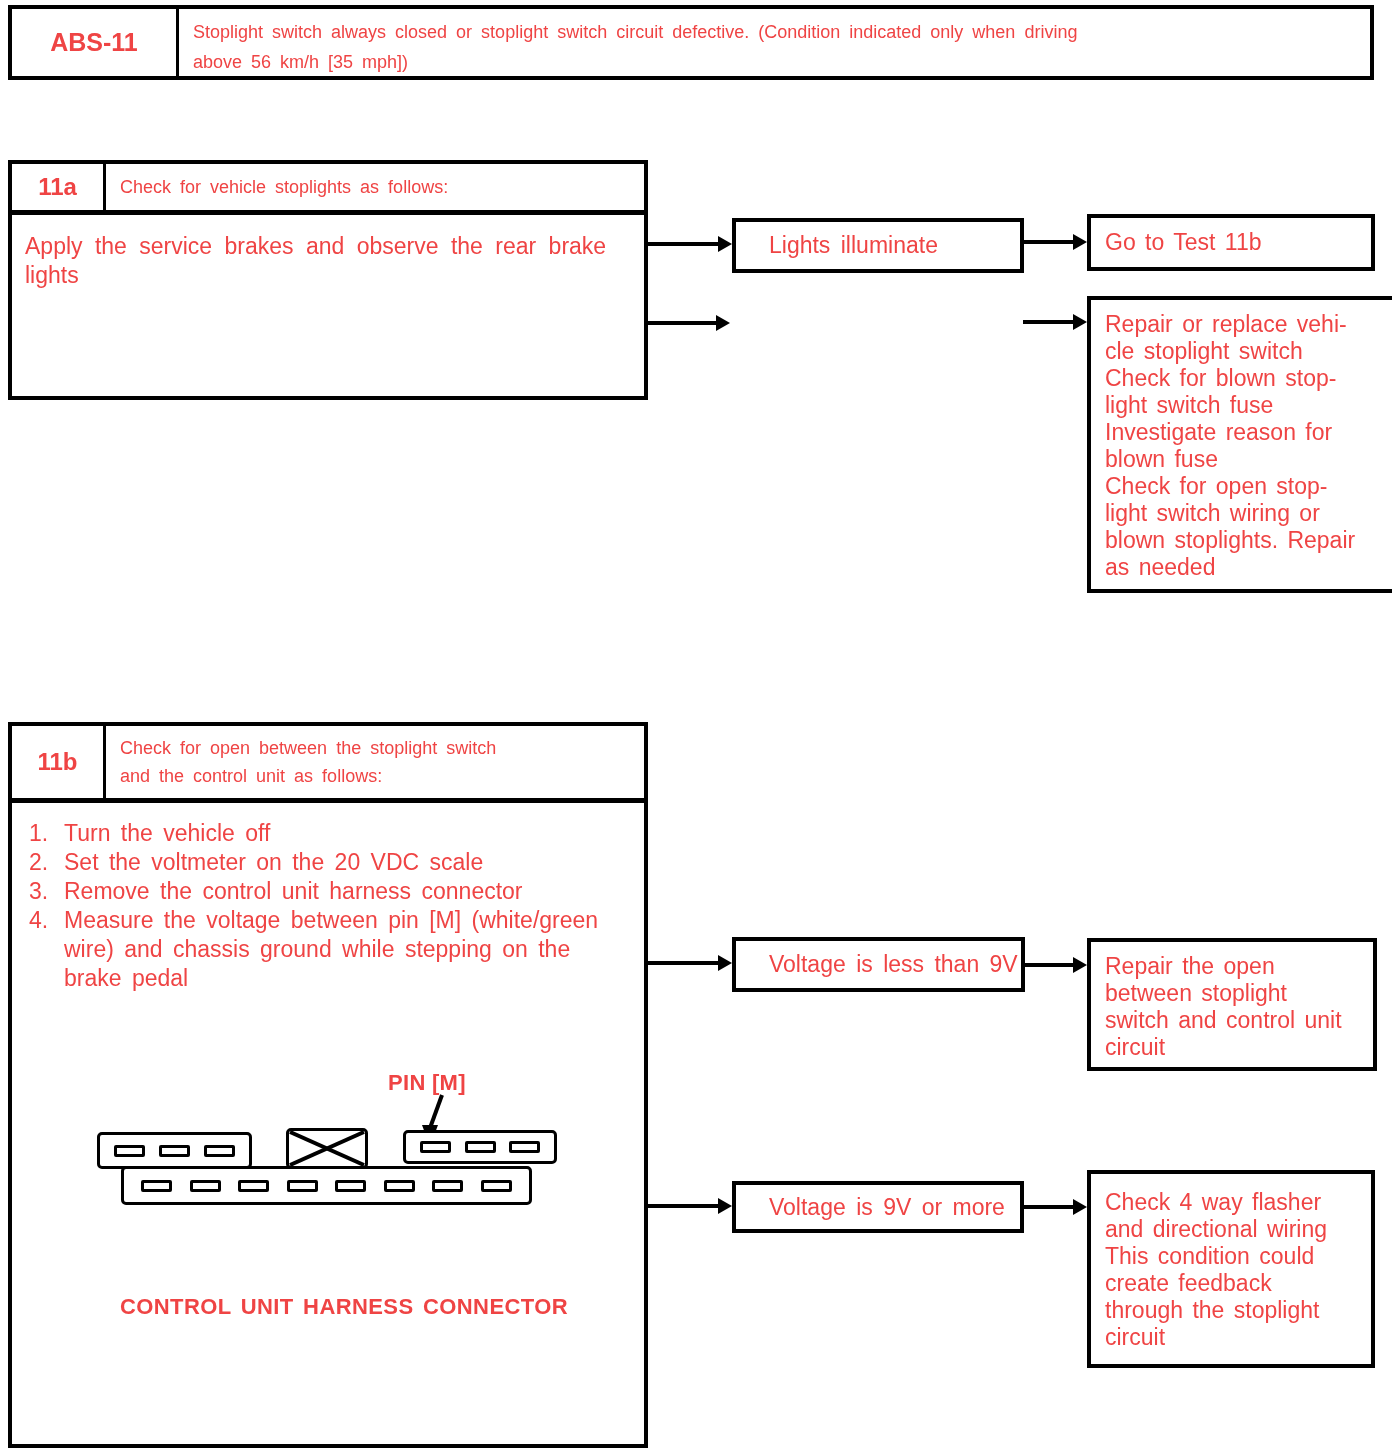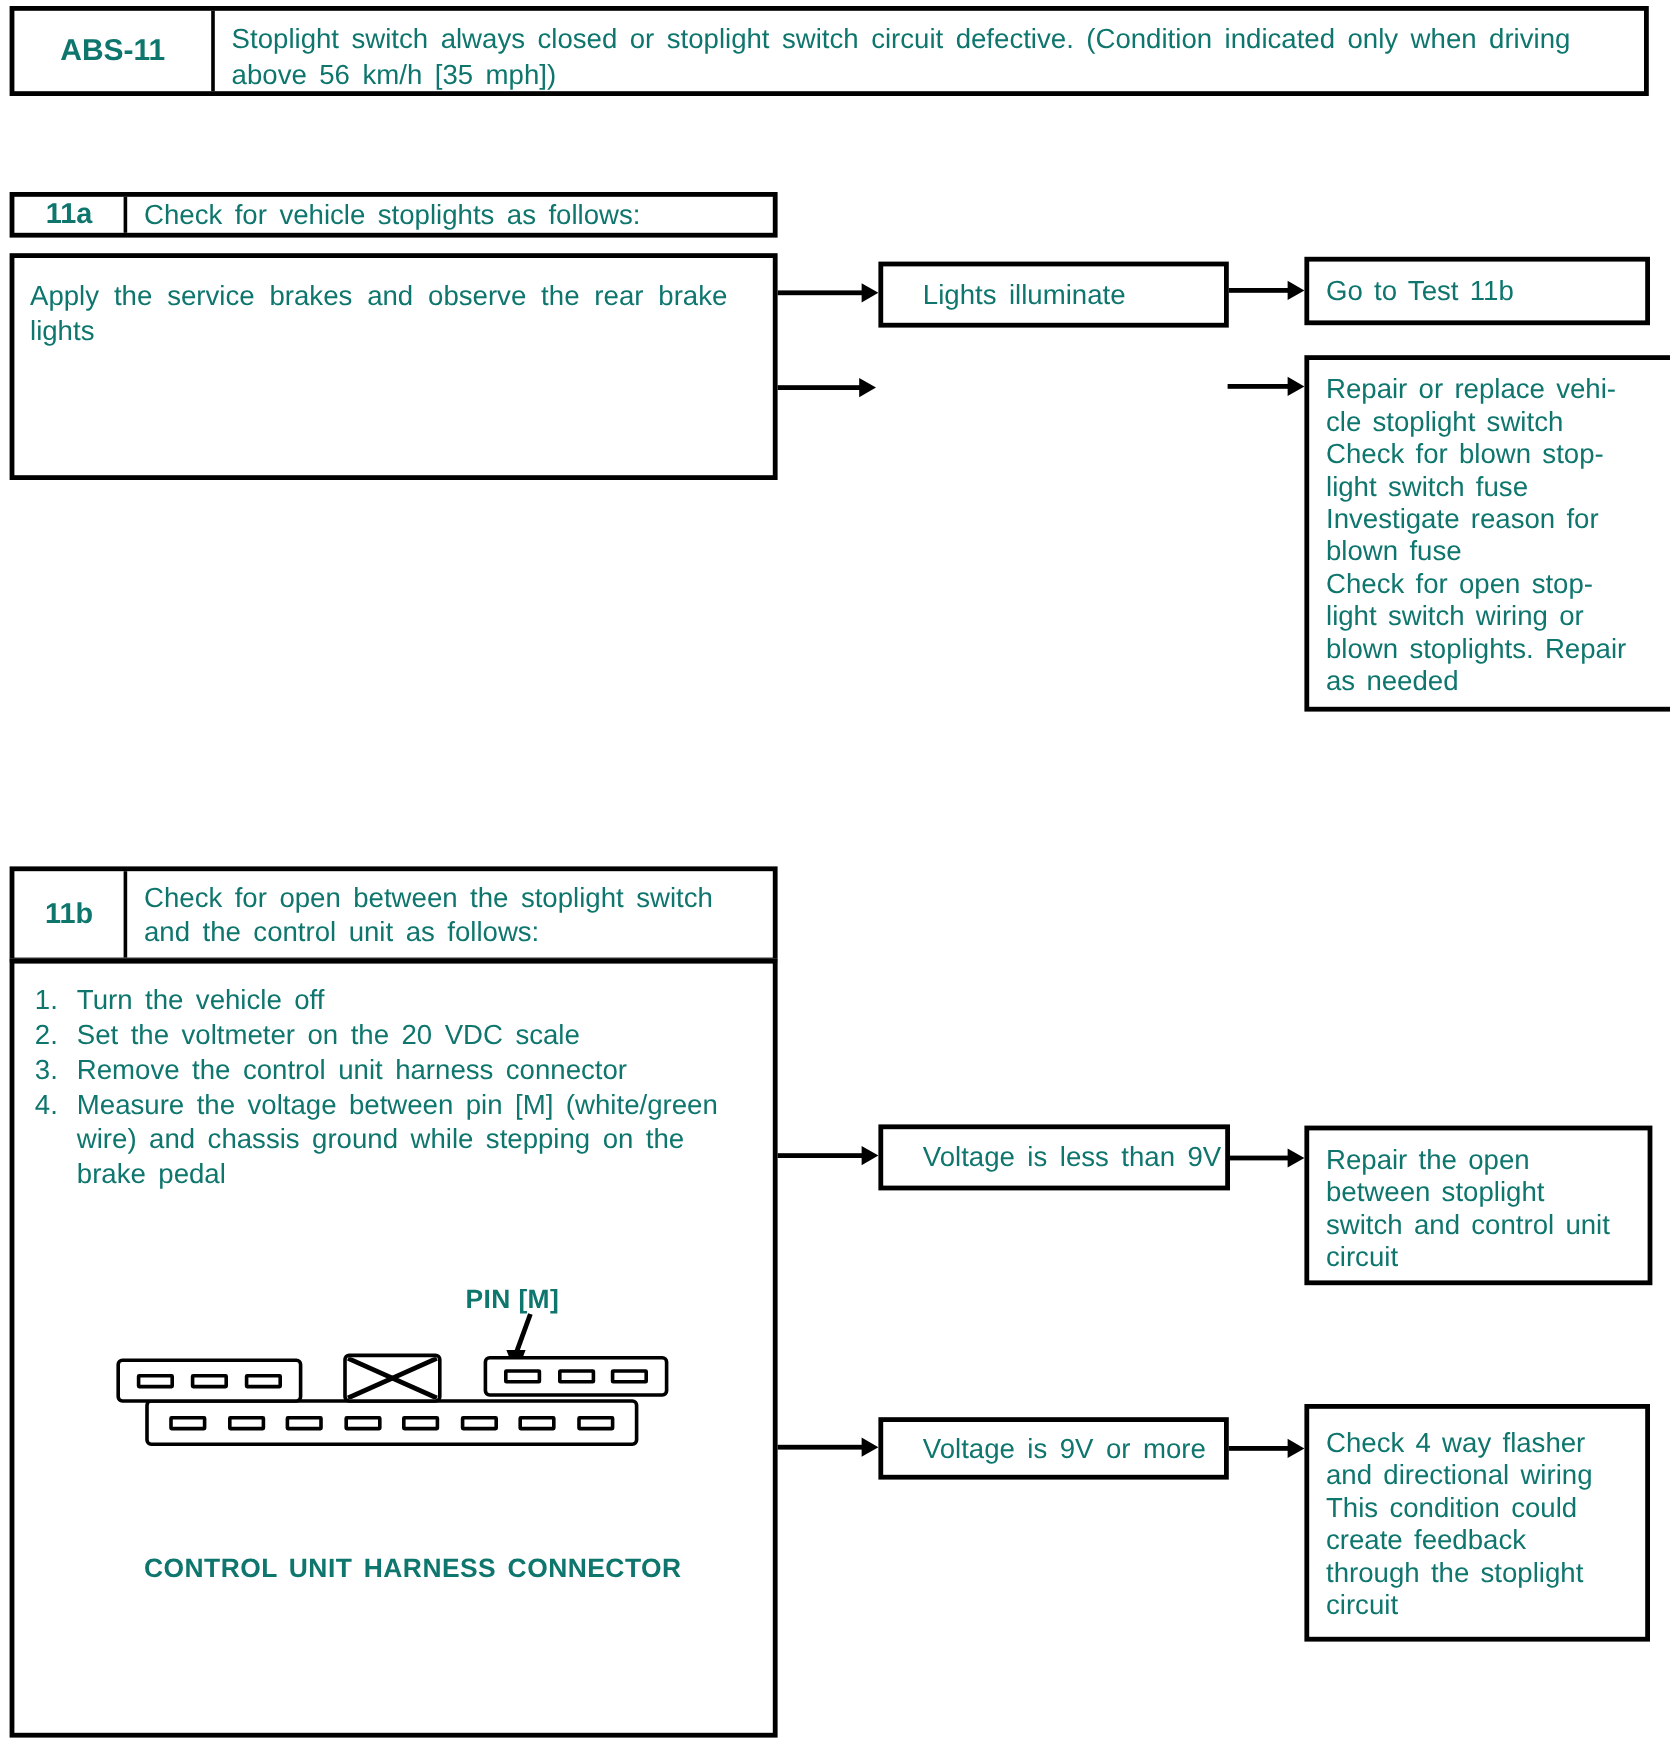--- a/index.html
+++ b/index.html
@@ -1,33 +1,33 @@
 <!DOCTYPE html>
 <html><head>
 <meta charset="utf-8">
 <style>
   * { margin:0; padding:0; box-sizing:border-box; }
   html,body { background:#ffffff; }
   .page {
     position:relative; width:1392px; height:1450px;
-    background:#ffffff; color:#0f766e;
+    background:#ffffff; color:#ef4444;
     font-family:"Liberation Sans", sans-serif;
     overflow:hidden;
   }
   .box { position:absolute; border:4px solid #000; background:#fff; }
   .band { display:flex; align-items:stretch; }
   .band-id {
     width:94px; flex:none; border-right:3px solid #000;
     display:flex; align-items:center; justify-content:center;
     font-weight:bold; font-size:24px;
   }
   .band-title {
     flex:1; display:flex; align-items:center;
     padding-left:14px; padding-right:10px;
-    font-size:23px; line-height:28px; white-space:pre-line; word-spacing:4px;border-radius:17px;
+    font-size:18px; line-height:28px; white-space:pre-line; word-spacing:4px;border-radius:17px;
   }
   .proc {
     padding:17px 14px 0 13px; font-size:23px; line-height:29px;
     white-space:pre-line; word-spacing:6px;
   }
   .cond {
     display:flex; align-items:center; padding-left:33px;
     font-size:23px; word-spacing:4px;
   }
   .action {
@@ -57,21 +57,21 @@
 <body>
 
 <div class="page">
 
   <div class="box band" style="left:8px; top:5px; width:1366px; height:75px;">
     <div class="band-id" style="width:167px; font-size:25px;">ABS-11</div>
     <div class="band-title" style="align-items:flex-start; padding-top:8px; line-height:30px;">Stoplight switch always closed or stoplight switch circuit defective. (Condition indicated only when driving
 above 56 km/h [35 mph])</div>
   </div>
 
-  <div class="box band" style="left:8px; top:160px; width:640px; height:38px;">
+  <div class="box band" style="left:8px; top:160px; width:640px; height:54px;">
     <div class="band-id">11a</div>
     <div class="band-title">Check for vehicle stoplights as follows:</div>
   </div>
 
   <div class="box" style="left:8px; top:211px; width:640px; height:189px;">
     <div class="proc">Apply the service brakes and observe the rear brake
 lights</div>
   </div>
 
   <div class="hline" style="left:648px; top:242px; width:74px;"></div>

